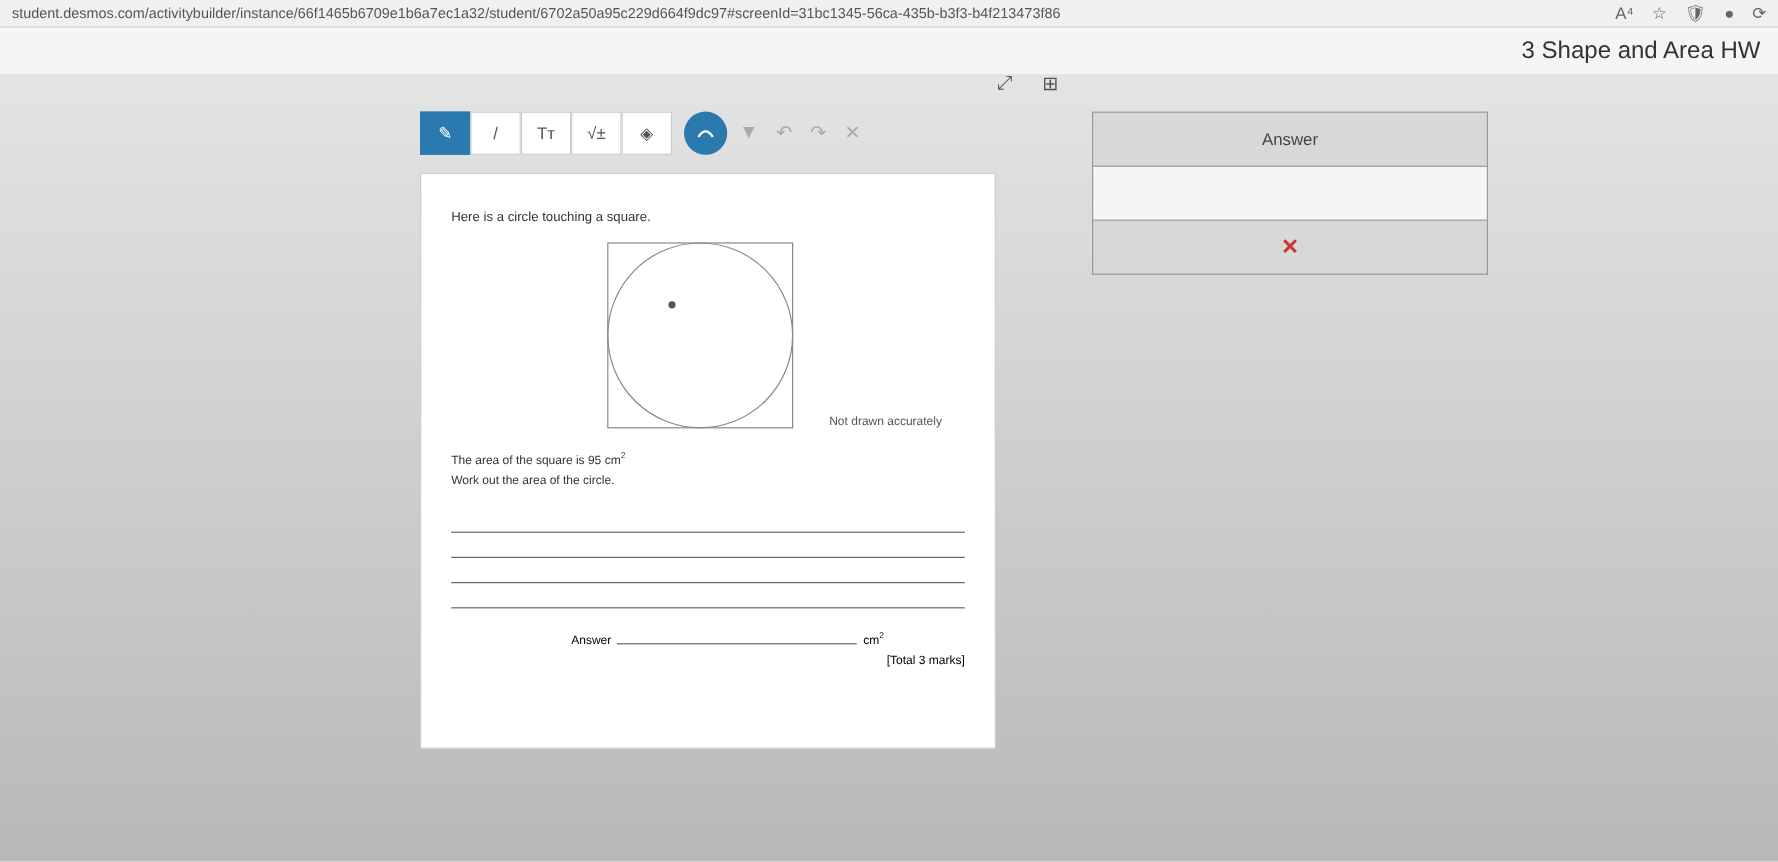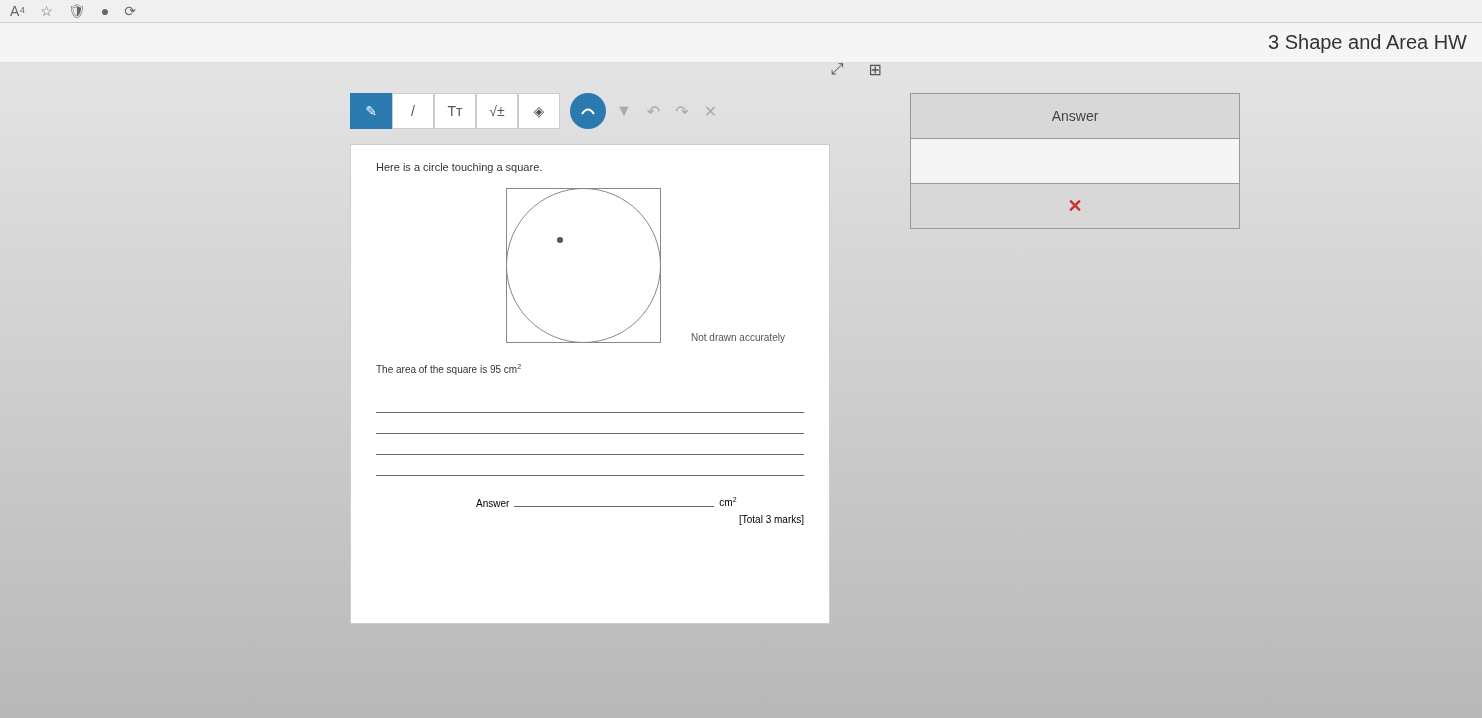--- a/index.html
+++ b/index.html
@@ -83,21 +83,21 @@
       display: flex;
       gap: 15px;
       align-items: center;
       margin-left: 10px;
       color: #aaa;
     }
     .question-panel {
       width: 480px;
       background: #fff;
       border: 1px solid #ccc;
-      padding: 16px 25px;
+      padding: 30px 25px;
       min-height: 480px;
     }
     .q-text { font-size: 11px; color: #333; margin-bottom: 15px; }
     .diagram-area {
       display: flex;
       align-items: flex-end;
       gap: 30px;
       margin: 15px 0 20px 130px;
     }
     .square-circle {
@@ -168,20 +168,21 @@
     .answer-table td.input-cell {
       background: #f5f5f5;
     }
     .x-mark { color: #cc3333; font-size: 18px; font-weight: bold; }
     .sup { font-size: 7px; vertical-align: super; }
   </style>
 </head>
 <body>
 
 <div class="url-bar">
+  <span class="url-text">student.desmos.com/activitybuilder/instance/66f1465b6709e1b6a7ec1a32/student/6702a50a95c229d664f9dc97#screenId=31bc1345-56ca-435b-b3f3-b4f213473f86</span>
   <div class="browser-icons">
     <span>A⁴</span>
     <span>☆</span>
     <span>🛡</span>
     <span>●</span>
     <span>⟳</span>
   </div>
 </div>
 
 <div class="header">
@@ -221,20 +222,21 @@
         <div class="square-circle">
           <div class="circle"></div>
           <div class="center-dot"></div>
         </div>
         <div class="not-drawn">Not drawn accurately</div>
       </div>
 
       <div class="q-line">
         <span>The area of the square is 95 cm</span><span class="sup">2</span>
       </div>
+      <div class="q-line">Work out the area of the circle.</div>
 
       <div class="work-lines">
         <div class="work-line"></div>
         <div class="work-line"></div>
         <div class="work-line"></div>
         <div class="work-line"></div>
       </div>
 
       <div class="answer-line">
         <span style="margin-left:100px">Answer</span>

